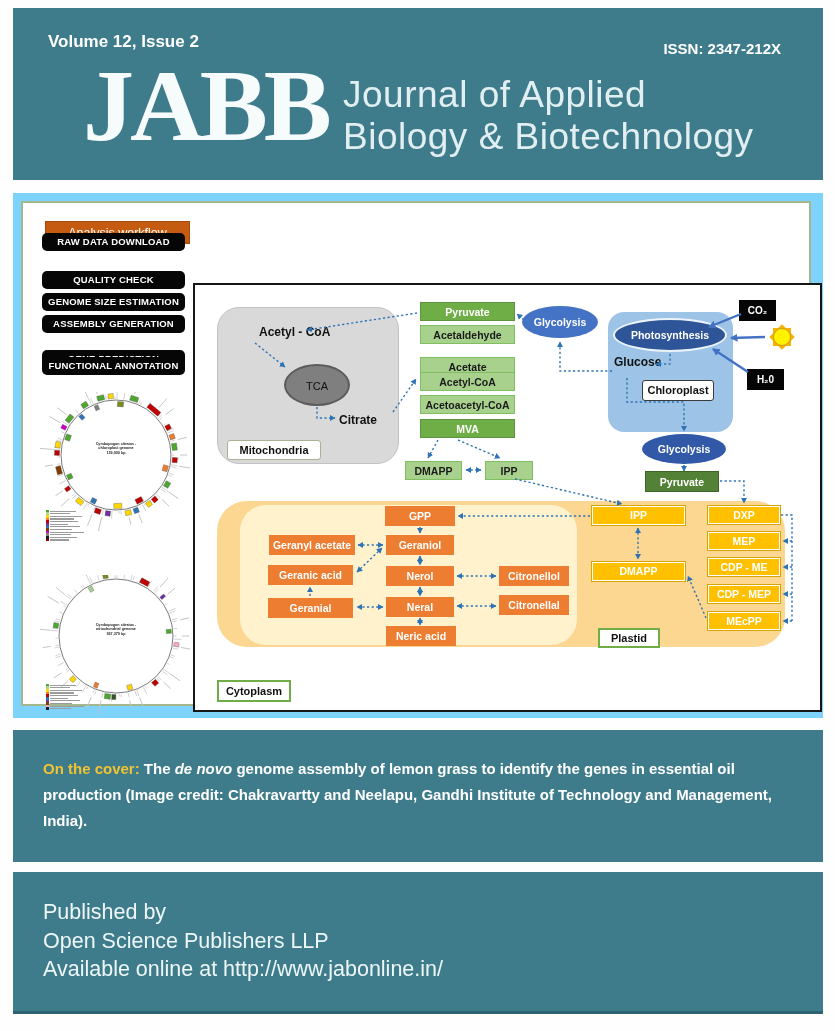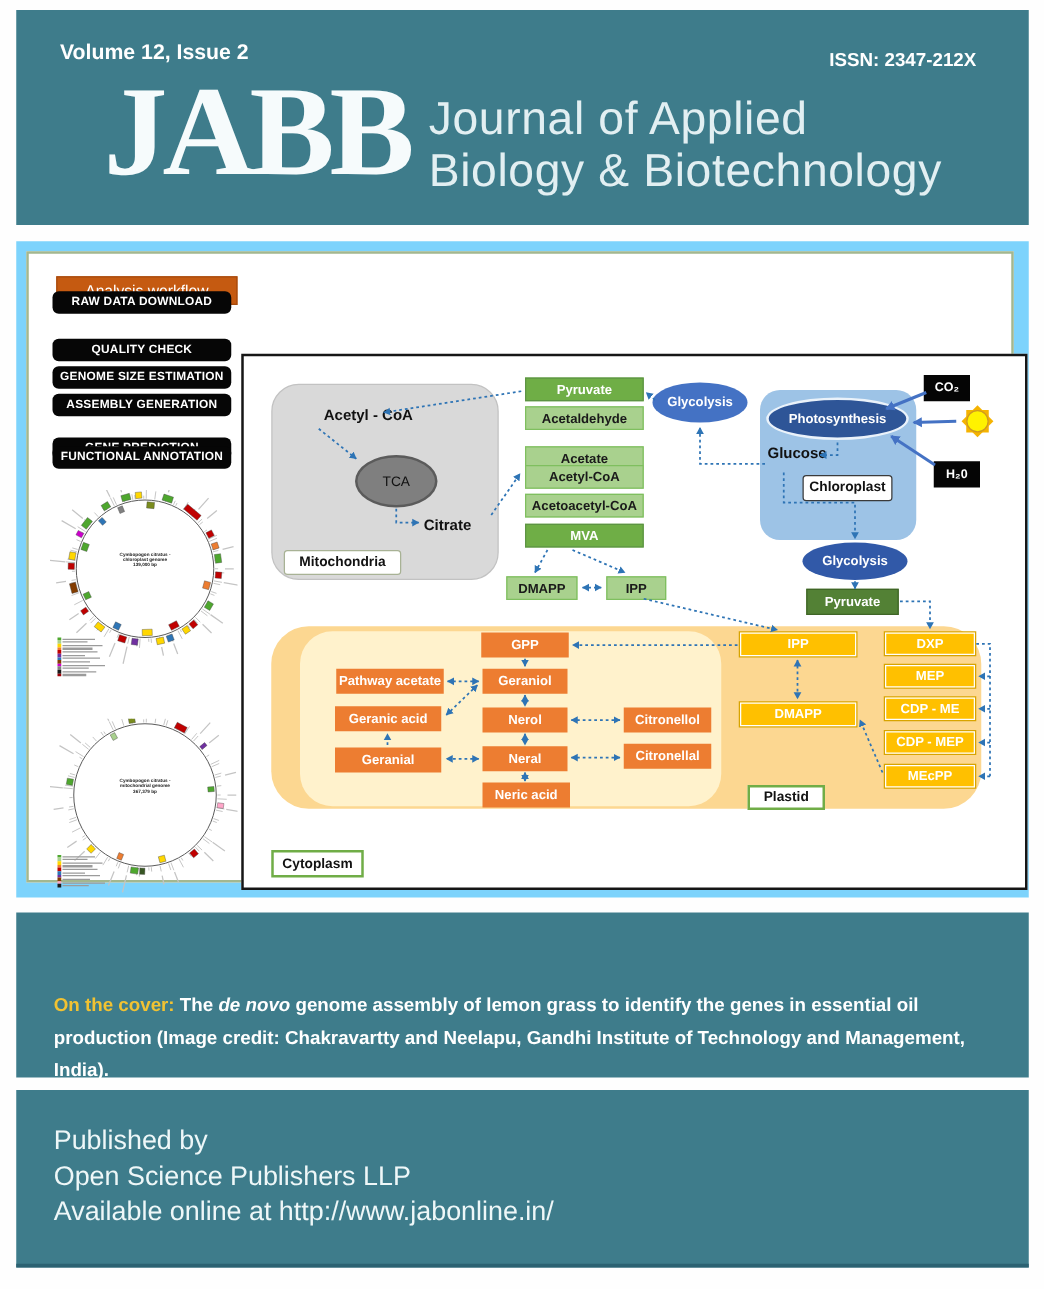--- a/index.html
+++ b/index.html
@@ -56,21 +56,21 @@
   .gm-cap{position:absolute;width:66px;text-align:center;font-size:6px;line-height:7px;color:#222;
           font-weight:bold;transform:scale(.62);transform-origin:center top;}
   .leg{position:absolute;}
   .leg-row{display:flex;align-items:center;height:2.2px;margin-bottom:.45px;}
   .leg-sw{width:2.6px;height:2.6px;display:inline-block;margin-right:1.2px;}
   .leg-bar{height:1.2px;background:#9b9b9b;display:inline-block;}
 
   
   .cover{top:730px;height:132px;}
   .cover-text{position:absolute;left:30px;top:26px;width:760px;color:#fff;
-              font-size:15px;font-weight:bold;line-height:26px;margin-top:36px;}
+              font-size:15px;font-weight:bold;line-height:26px;}
   .gold{color:#f1c232;}
 
   
   .footer{top:872px;height:142px;border-bottom:3px solid #2c6272;box-sizing:border-box;}
   .footer-text{position:absolute;left:30px;top:26px;color:#eef7f8;font-size:21.5px;line-height:28.5px;}
 </style>
 </head>
 <body>
 
 <div class="page">
@@ -556,21 +556,21 @@
         <div class="abs wlabel dark-border" style="left:447px;top:95px;width:72px;height:21px;line-height:19px;">Chloroplast</div>
         <div class="blackbox" style="left:544px;top:15px;width:37px;height:21px;">CO₂</div>
         <div class="blackbox" style="left:552px;top:84px;width:37px;height:21px;">H₂0</div>
         <div class="ell" style="left:447px;top:149px;width:84px;height:30px;background:#3159a8;line-height:30px;">Glycolysis</div>
         <div class="gbox g-dark2" style="left:450px;top:186px;width:74px;height:21px;line-height:20px;">Pyruvate</div>
 
         <div class="abs peach"></div>
         <div class="abs cream"></div>
 
         <div class="ob" style="left:190px;top:221px;width:70px;height:20px;">GPP</div>
-        <div class="ob" style="left:74px;top:250px;width:86px;height:20px;">Pathway acetate</div>
+        <div class="ob" style="left:74px;top:250px;width:86px;height:20px;">Geranyl acetate</div>
         <div class="ob" style="left:191px;top:250px;width:68px;height:20px;">Geraniol</div>
         <div class="ob" style="left:73px;top:280px;width:85px;height:20px;">Geranic acid</div>
         <div class="ob" style="left:191px;top:281px;width:68px;height:20px;">Nerol</div>
         <div class="ob" style="left:304px;top:281px;width:70px;height:20px;">Citronellol</div>
         <div class="ob" style="left:73px;top:313px;width:85px;height:20px;">Geranial</div>
         <div class="ob" style="left:191px;top:312px;width:68px;height:20px;">Neral</div>
         <div class="ob" style="left:304px;top:310px;width:70px;height:20px;">Citronellal</div>
         <div class="ob" style="left:191px;top:341px;width:70px;height:20px;">Neric acid</div>
 
         <div class="yb" style="left:397px;top:221px;width:93px;height:19px;">IPP</div>

